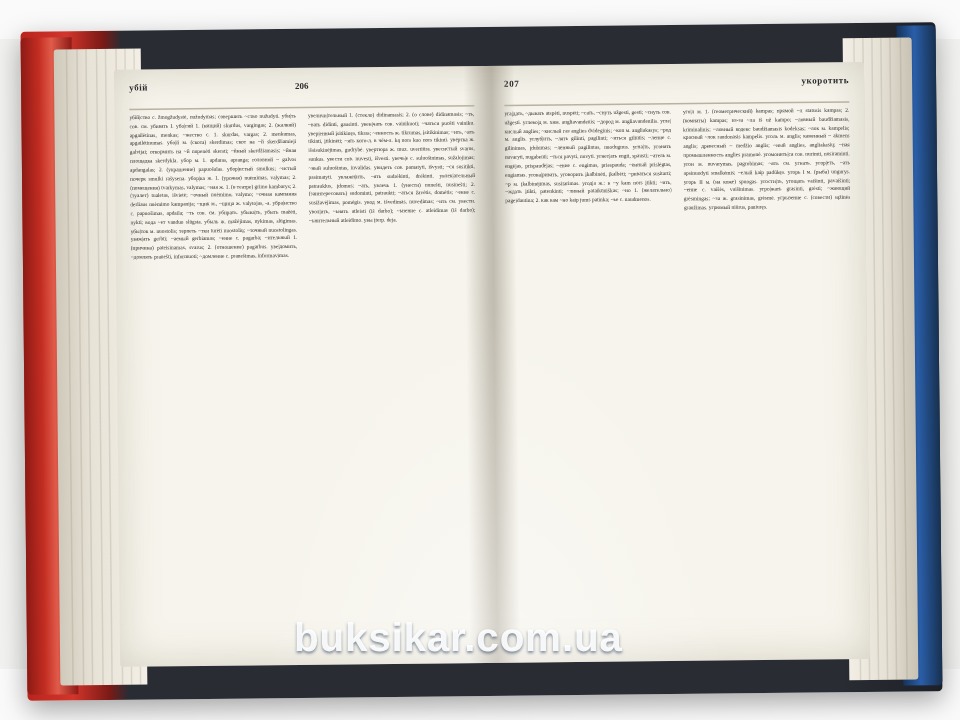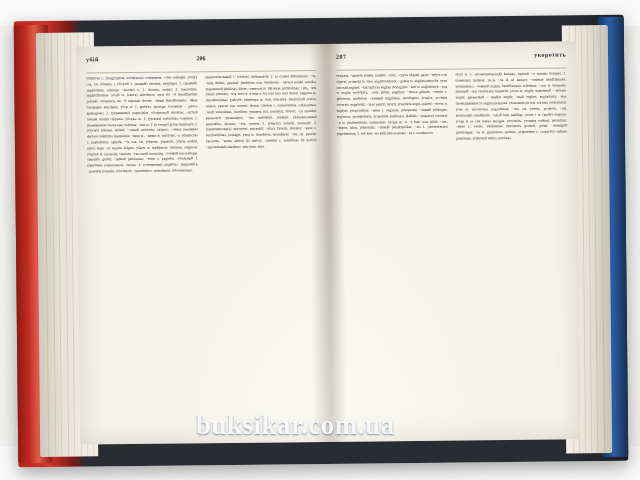--- a/index.html
+++ b/index.html
@@ -100,21 +100,21 @@
   }
 
   
   .edge-hi{position:absolute;left:62px;top:26px;width:500px;height:398px;
     background:radial-gradient(ellipse at 50% 110%, rgba(255,255,255,.45) 0%, rgba(255,255,255,0) 45%);
     pointer-events:none;}
 
   
   .watermark{
     position:absolute;left:196px;top:410px;
-    font-family:Liberation Serif, serif;
+    font-family:Liberation Sans, sans-serif;
     font-size:27px;font-weight:bold;letter-spacing:.5px;
     color:rgba(255,255,255,.92);
     text-shadow:0 1px 2px rgba(40,60,90,.55);
     white-space:nowrap;
   }
 </style>
 </head>
 <body>
 
 <div id="scene">

